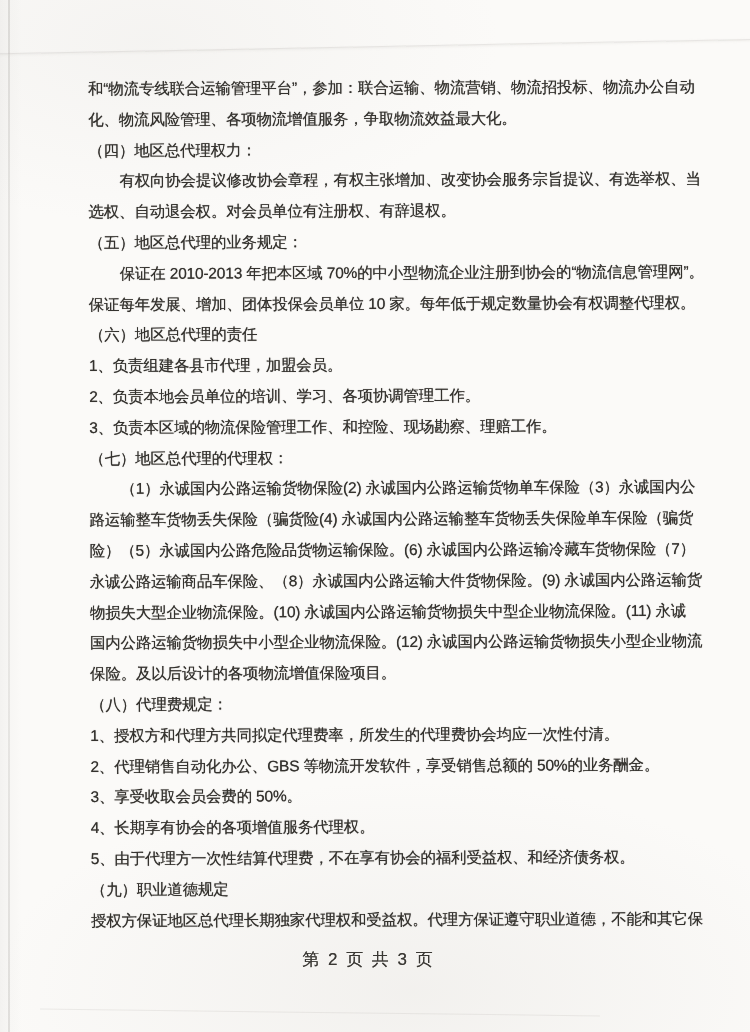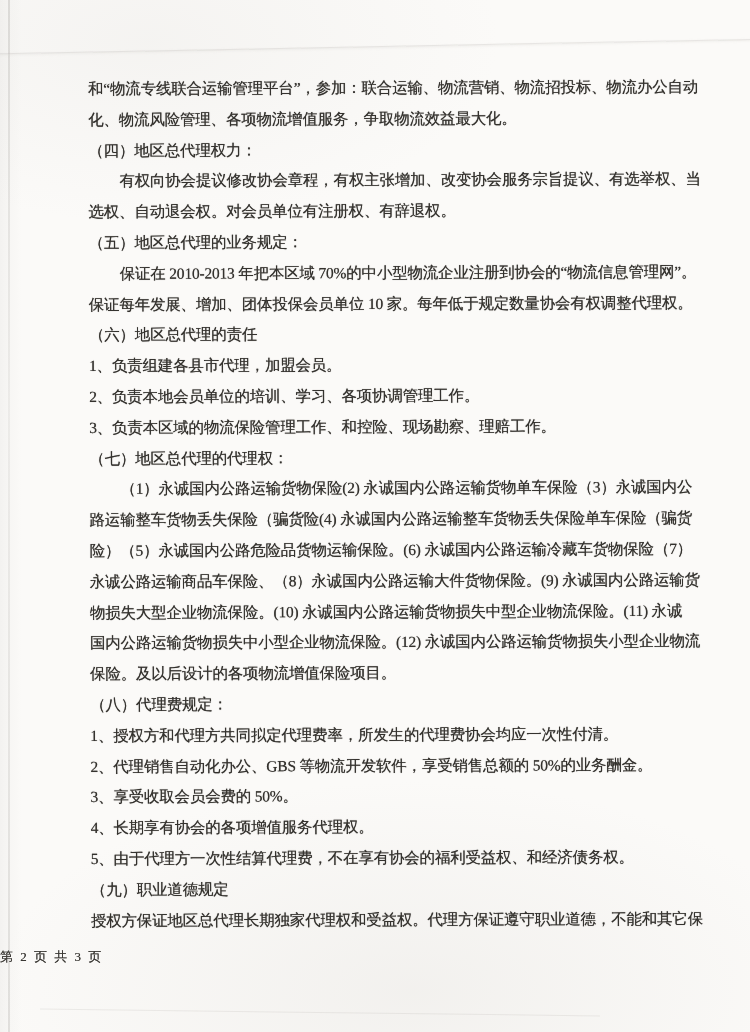--- a/index.html
+++ b/index.html
@@ -13,21 +13,21 @@
   .scan {
     position: relative;
     width: 750px;
     height: 1032px;
     background:
       radial-gradient(ellipse 600px 300px at 55% 96%, rgba(216,213,208,0.25), rgba(216,213,208,0) 70%),
       radial-gradient(ellipse 500px 260px at 20% 4%, rgba(222,220,217,0.22), rgba(222,220,217,0) 70%),
       linear-gradient(90deg, #f3f2f0 0px, #f7f6f4 9px, #fbfaf8 22px, #fbfaf8 100%),
       linear-gradient(180deg, #fcfbfa 0%, #faf9f7 60%, #f8f7f4 100%);
     background-color: #fbfaf8;
-    font-family: Liberation Serif, serif;
+    font-family: Liberation Sans, sans-serif;
   }
   
   .fold-left {
     position: absolute;
     left: 8px;
     top: 0;
     width: 2px;
     height: 1032px;
     background: linear-gradient(180deg, rgba(190,188,184,0.45), rgba(205,203,199,0.25) 40%, rgba(190,188,184,0.4));
   }
@@ -70,21 +70,22 @@
     text-shadow: 0 0 0.7px rgba(62,60,56,0.85);
   }
   .line.indent {
     padding-left: 31px;
   }
   .footer {
     position: absolute;
     left: 0;
     top: 948px;
     width: 737px;
-    font-size: 13px;
+    text-align: center;
+    font-size: 17px;
     letter-spacing: 2px;
     color: #3a3834;
     text-shadow: 0 0 0.6px rgba(62,60,56,0.8);
   }
 </style>
 </head>
 <body>
 
 <div class="scan">
   <div class="fold-left"></div>

